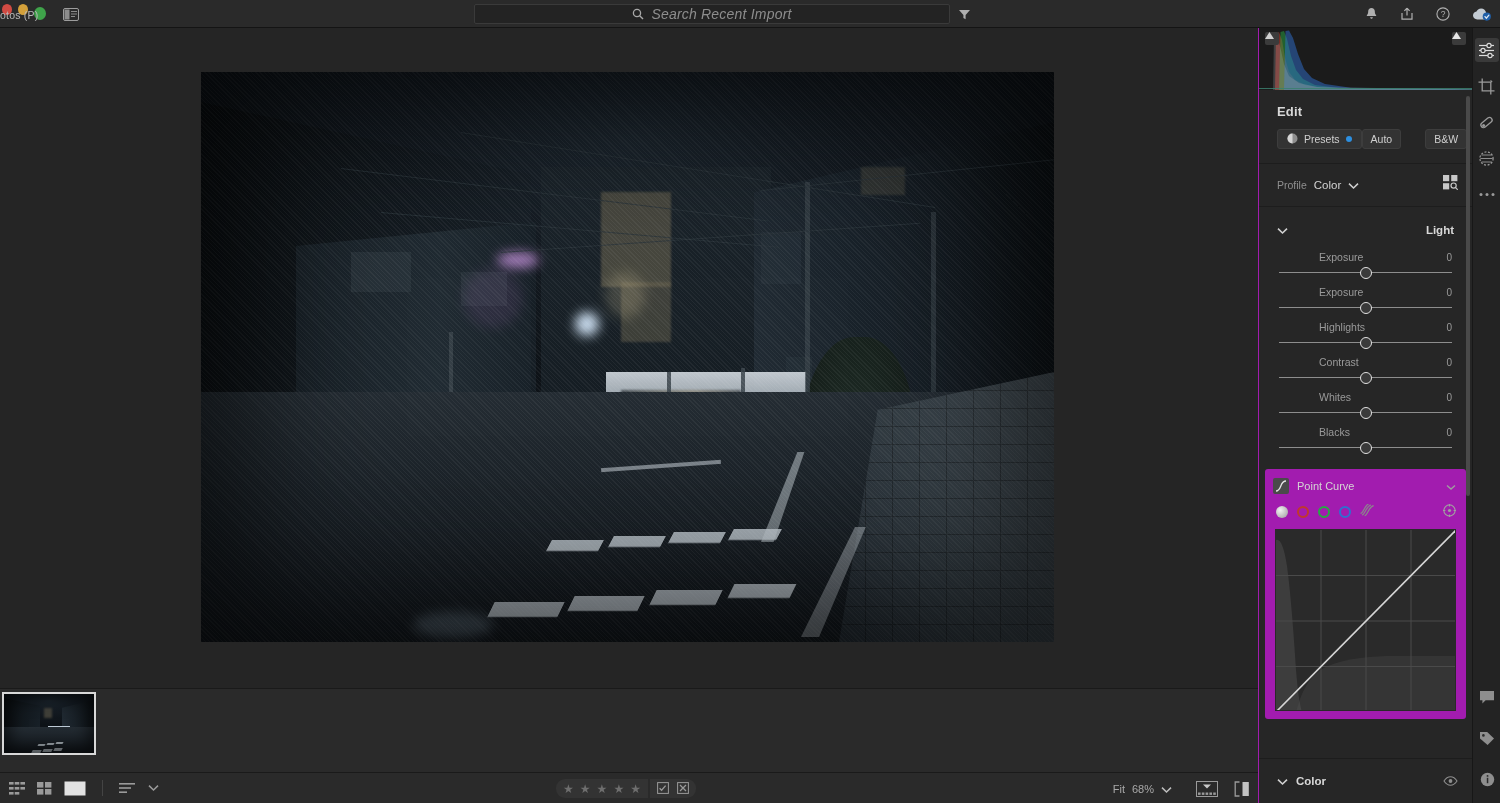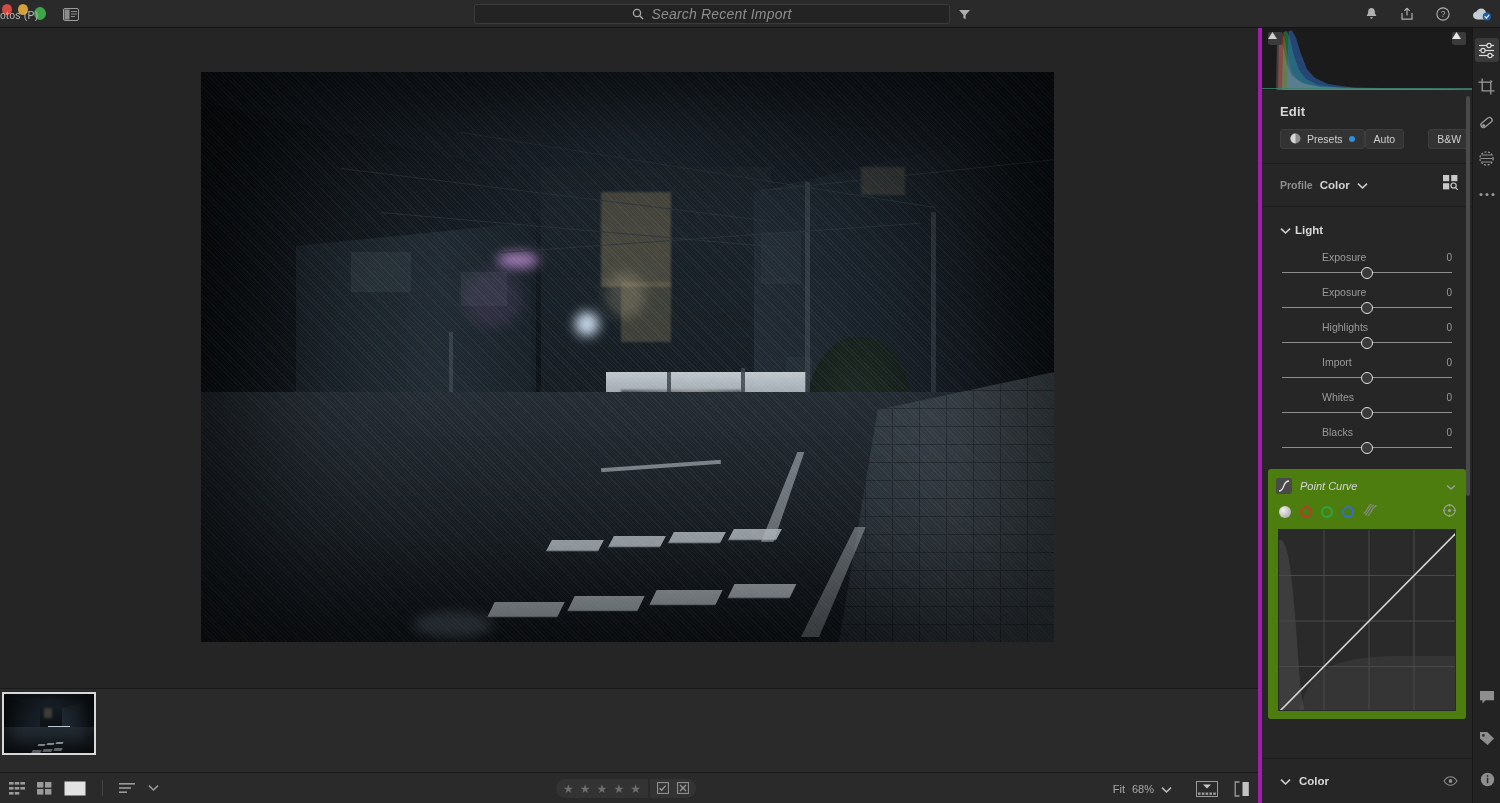--- a/index.html
+++ b/index.html
@@ -136,21 +136,21 @@
   .star { color:#6e6e6e; font-size: 12px; line-height:1; }
   .zoomctl { position:absolute; right: 86px; top: 0; height:31px; display:flex;
              align-items:center; gap:7px; cursor:pointer; }
   .zoomctl .lbl { font-size:11px; color:#a8a8a8;text-align:center; }
   .bb-right { position:absolute; right: 8px; top:0; height:31px; display:flex;
               align-items:center; gap:16px; }
 
   
   .editpanel {
     position: absolute; left: 1258px; top: 28px; width: 214px; height: 775px;
-    background: #262626; border-left: 4px solid #a21caf;
+    background: #262626; border-left: 1px solid #a21caf;
     display: flex; flex-direction: column;
   }
   .histo { position: relative; height: 62px; background: #1b1b1b; overflow: hidden; }
   .histo svg { position:absolute; left:0; top:0; }
   .clip { position:absolute; top:4px; width:14px; height:13px; background:#3b3b3b;
           border-radius:2px; display:flex; align-items:center; justify-content:center;
           cursor:pointer; }
   .clip.l { left:6px; } .clip.r { right:6px; }
   .scroller { flex: 1; overflow: hidden; position: relative; }
 
@@ -167,38 +167,38 @@
   .sm-btn {
     background:#333; border:1px solid #3d3d3d; border-radius:3px; height:20px;
     min-width: 34px; padding: 0 8px; display:flex; align-items:center;
     justify-content:center; font-size:10.5px; color:#cfcfcf; cursor:pointer;
   }
   .btn-grp { display:flex; gap: 24px; }
 
   .divider { height:1px; background:#1d1d1d; }
 
   .profile-row { display:flex; align-items:center; padding: 11px 14px 12px 18px;
-                 justify-content: space-between; font-weight: bold; }
+                 justify-content: space-between; }
   .profile-left { display:flex; align-items:center; gap:7px; }
   .profile-lbl { font-size: 10.5px; color:#8f8f8f; }
   .profile-val { font-size: 11.5px; color:#d2d2d2; }
 
-  .light-head { display:flex; align-items:center; gap:4px; padding: 14px 18px 6px; cursor:pointer; }
+  .light-head { display:flex; align-items:center; gap:4px; padding: 14px 18px 6px; cursor:pointer;justify-content:space-between; }
   .light-head .t { font-size: 11.5px; color:#d8d8d8; font-weight:bold; }
 
   .slider { padding: 6px 20px 0; }
   .slider-top { display:flex; justify-content:space-between; align-items:baseline;padding-left:40px; }
   .slider-name { font-size:10.5px; color:#9a9a9a; }
   .slider-val { font-size:10px; color:#9a9a9a; }
   .track { position:relative; height: 14px; margin-top: 3px; cursor:pointer; }
   .track .line { position:absolute; left:0; right:0; top:6px; height:1px; background:#8d8d8d; }
   .knob { position:absolute; top:1px; left:50%; margin-left:-6px; width:12px; height:12px;
           border-radius:50%; border:1.5px solid #e2e2e2; background:#3a3a3a; cursor:grab; }
 
-  .curvecard { margin: 14px 6px 0; background:#4d7c0f; border-radius:3px; padding-bottom: 8px; font-style: italic; }
+  .curvecard { margin: 14px 6px 0; background:#a21caf; border-radius:3px; padding-bottom: 8px; }
   .curve-head { display:flex; align-items:center; justify-content:space-between;
                 padding: 8px 10px 6px 8px; cursor:pointer; }
   .curve-head-l { display:flex; align-items:center; gap:8px; }
   .curve-ic { width:16px; height:16px; background:#4a4a4a; border-radius:2px;
               display:flex; align-items:center; justify-content:center; }
   .curve-title { font-size:11px; color:#d4d4d4; }
   .chan-row { display:flex; align-items:center; gap:9px; padding: 2px 10px 8px 11px; }
   .chan { width:12px; height:12px; border-radius:50%; cursor:pointer; }
   .chan.rgb { background: radial-gradient(circle at 35% 35%,#f2f2f2,#9a9a9a); }
   .chan.r { border:2px solid #c0392b; }
@@ -589,21 +589,21 @@
             <span class="slider-name">Highlights</span>
             <span class="slider-val">0</span>
           </div>
           <div class="track">
               <div class="line"></div>
               <div class="knob"></div>
             </div>
         </div>
         <div class="slider">
           <div class="slider-top">
-            <span class="slider-name">Import</span>
+            <span class="slider-name">Contrast</span>
             <span class="slider-val">0</span>
           </div>
           <div class="track">
               <div class="line"></div>
               <div class="knob"></div>
             </div>
         </div>
         <div class="slider">
           <div class="slider-top">
             <span class="slider-name">Whites</span>

